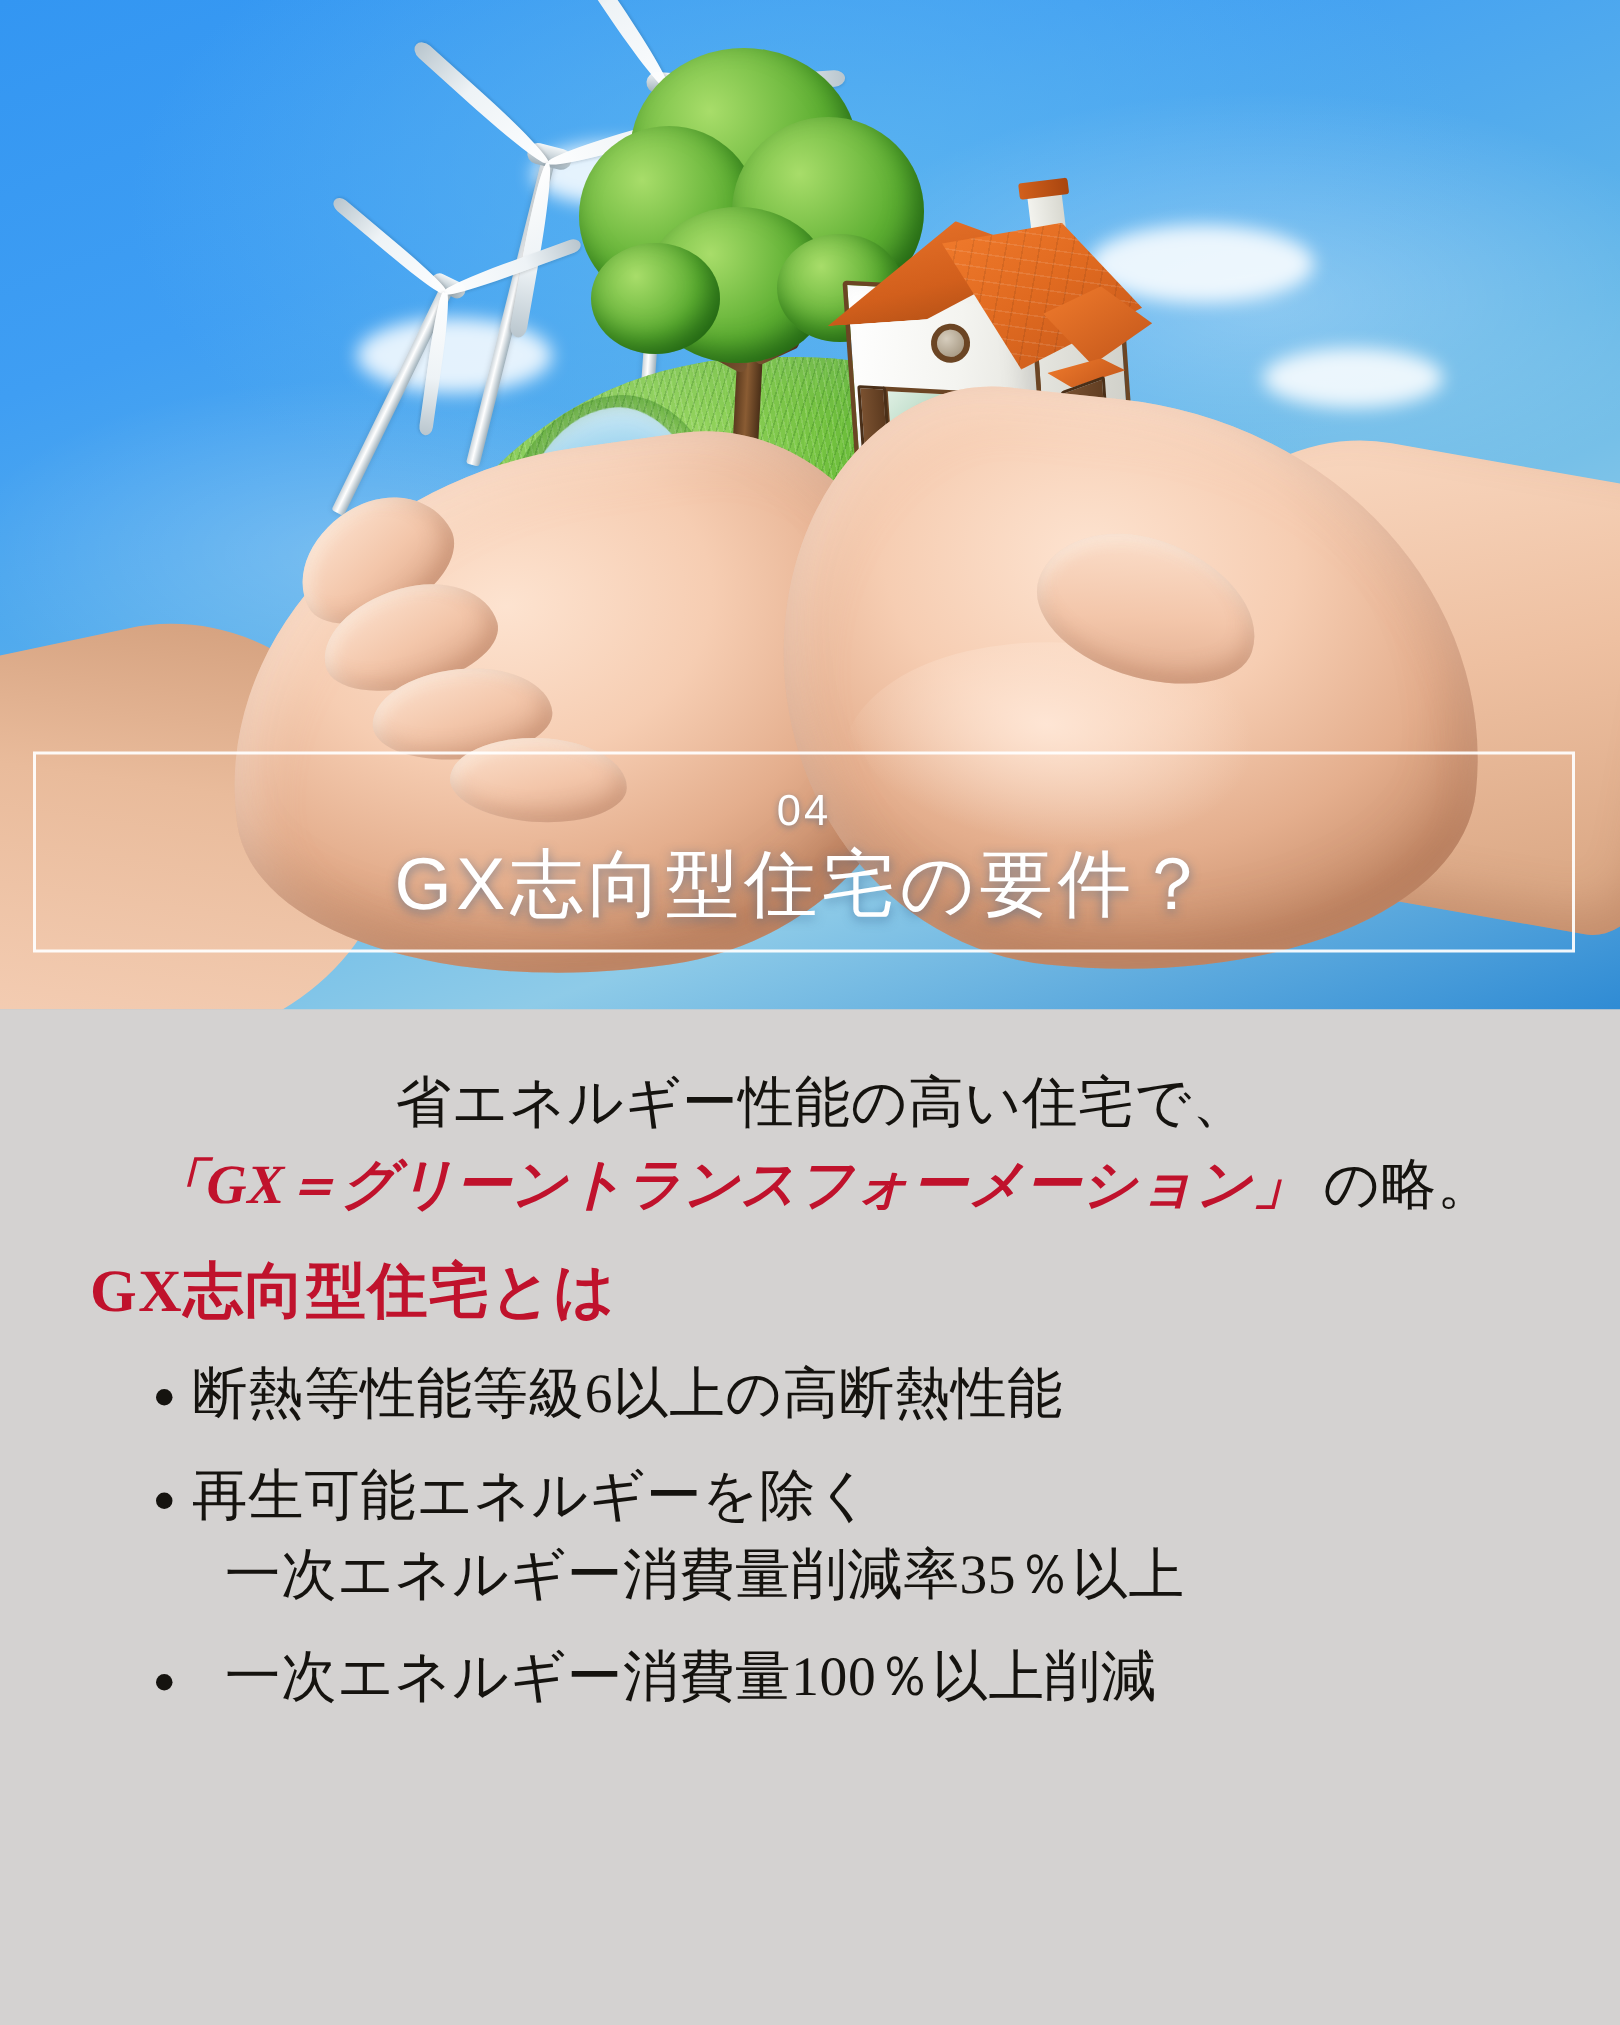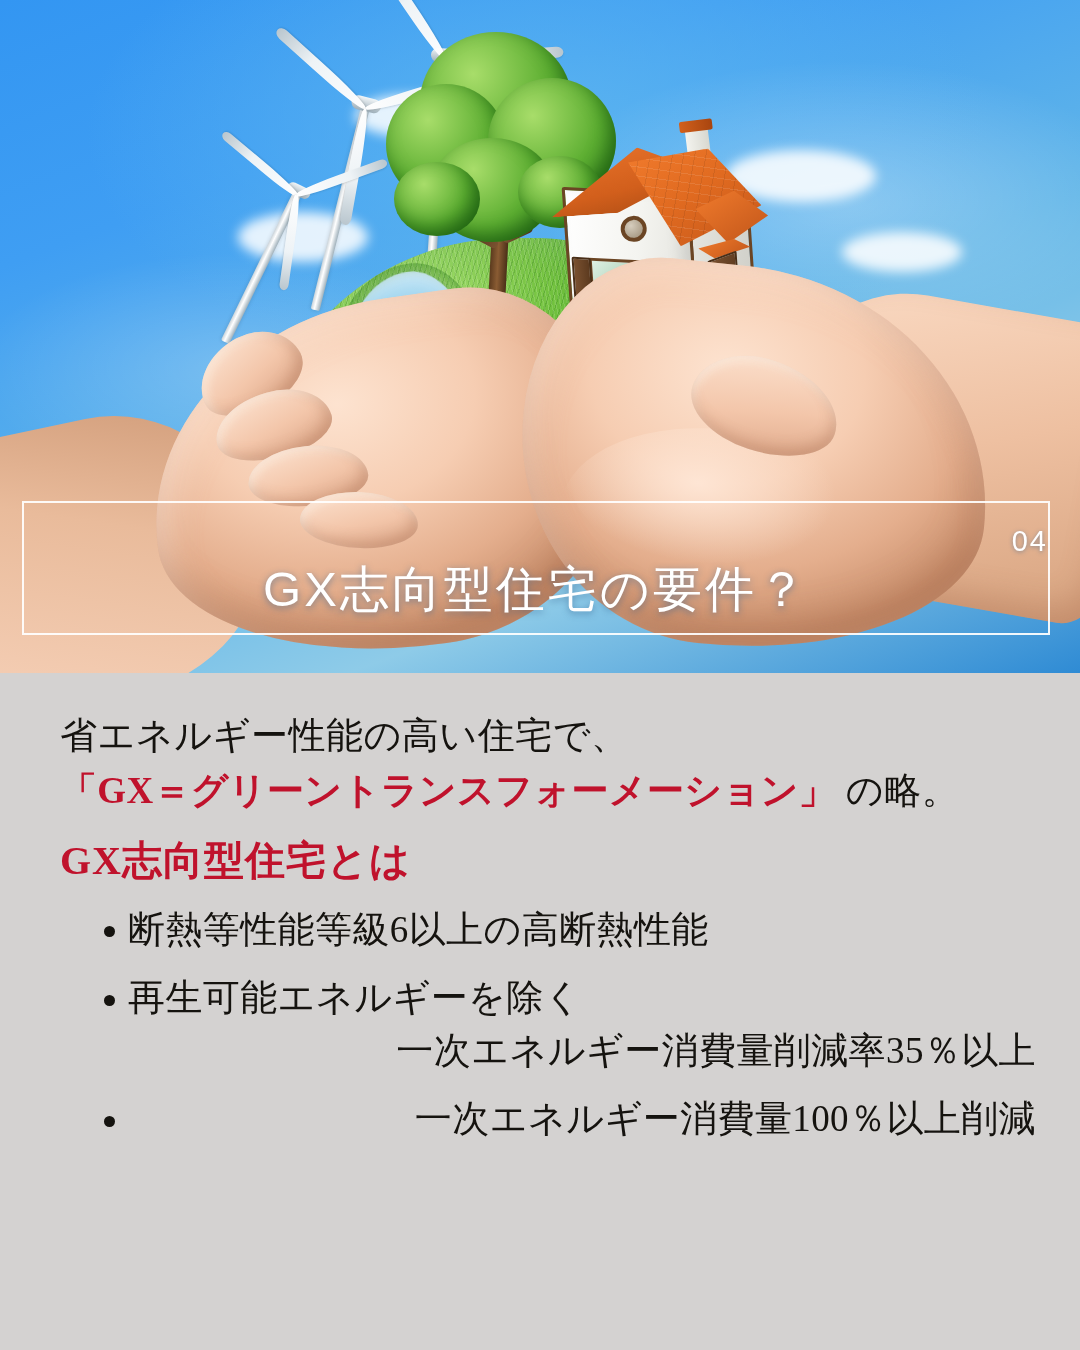--- a/index.html
+++ b/index.html
@@ -263,55 +263,55 @@
   }
 
   
   .title-frame{
     position:absolute; left:22px; top:501px; width:1028px; height:134px;
     border:2px solid rgba(255,255,255,.92);
     z-index:6;
   }
   .title-no{
     position:absolute; left:0; right:0; top:22px;
-    text-align:right; color:#fff;
+    text-align:center; color:#fff;
     font-family:"Liberation Sans", sans-serif;
     font-size:29px; font-weight:400; letter-spacing:2px;
     text-shadow:0 1px 4px rgba(60,100,140,.55);
   }
   .title-main{
     position:absolute; left:0; right:0; top:54px;
     text-align:center; color:#fff;
     font-family:"Liberation Sans", sans-serif;
     font-size:49px; font-weight:500; letter-spacing:3px;
     text-shadow:0 2px 7px rgba(50,95,140,.6);
   }
 
   
   .content{
     position:absolute; left:0; top:673px; width:1080px; height:677px;
     background:#d4d2d1;
     padding:36px 44px 0 60px;
   }
-  .para{ font-size:37px; line-height:1.48; color:#15130f; letter-spacing:.5px; }
-  .para .red{ color:#c0122c; font-weight:600; letter-spacing:.3px; }
+  .para{ font-size:37px; line-height:1.48; color:#15130f; letter-spacing:.5px;text-align:center; }
+  .para .red{ color:#c0122c; font-weight:600; letter-spacing:.3px;font-style:italic; }
   .sec-head{
     font-size:40px; color:#c0122c; font-weight:700;
     margin-top:14px; letter-spacing:1px;
   }
   .req-list{ list-style:none; margin-top:10px; }
   .req-item{
     position:relative; padding-left:68px; margin-bottom:6px;
     font-size:37px; line-height:1.42; color:#15130f; letter-spacing:.4px;margin-top:16px;
   }
   .req-item .bullet{
     position:absolute; left:44px; top:.62em; width:11px; height:11px;
     background:#15130f; border-radius:50%;
   }
-  .req-item .l2{ display:block; padding-left:22px;text-align:right; }
+  .req-item .l2{ display:block; padding-left:22px; }
 </style>
 </head>
 <body>
 
 <div class="hero">
   <div class="sky-haze"></div>
 
   <div class="cloud" style="left:355px;top:95px;width:110px;height:42px;"></div>
   <div class="cloud" style="left:238px;top:212px;width:130px;height:50px;"></div>
   <div class="cloud" style="left:726px;top:150px;width:150px;height:52px;"></div>

